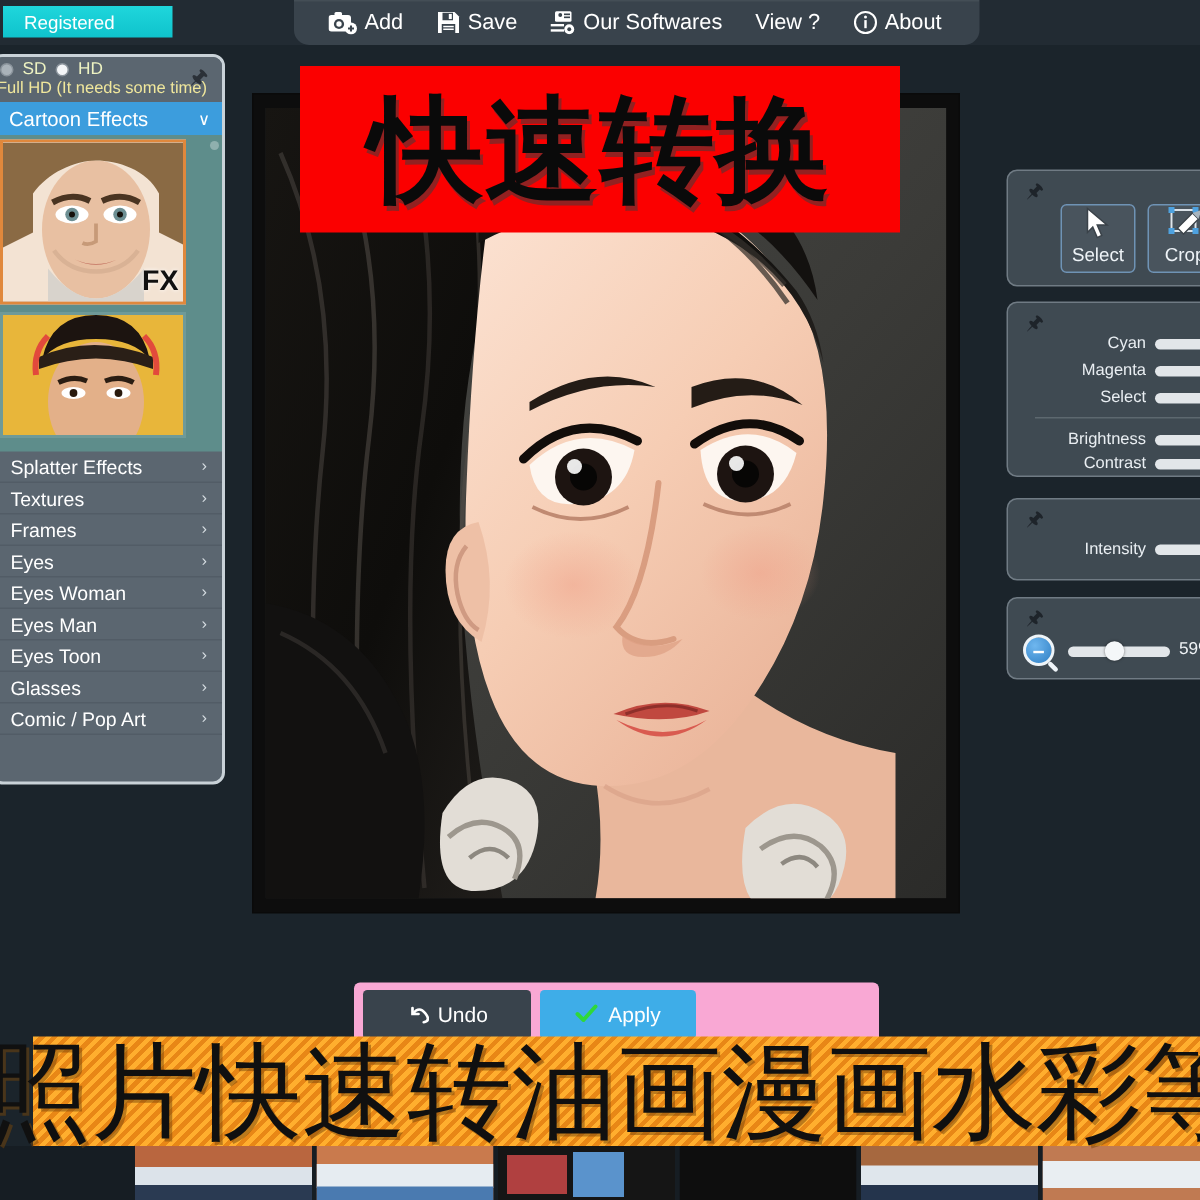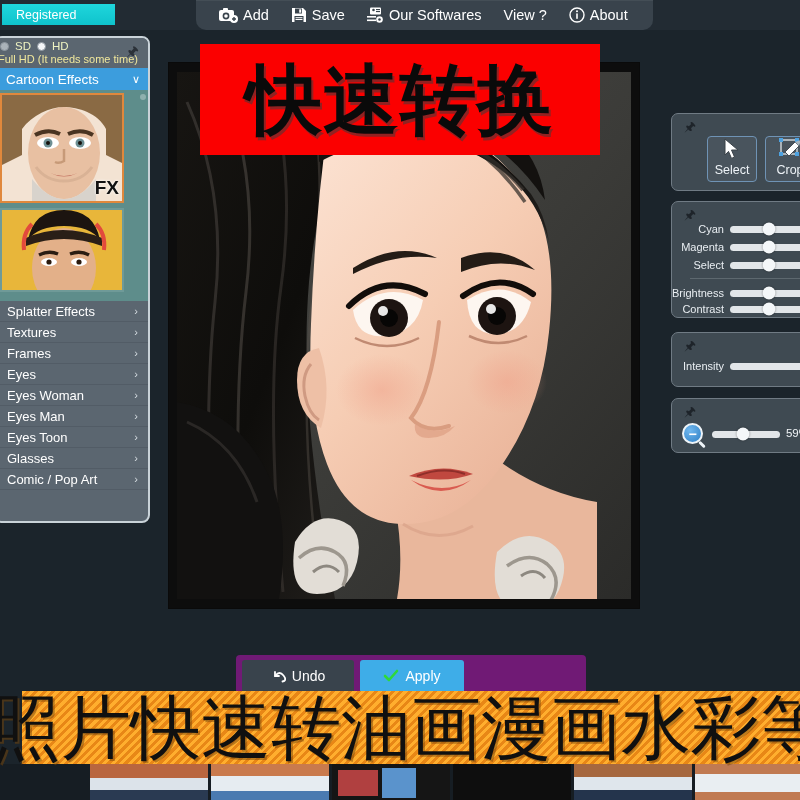--- a/index.html
+++ b/index.html
@@ -134,21 +134,21 @@
     padding-bottom: 3px; cursor: pointer;
   }
   .tool-btn .tlabel { color: #eef3f7; font-size: 12.5px; }
   .tool-btn svg { margin-bottom: 2px; }
 
   #panel-color { left: 671px; top: 201px; width: 145px; height: 117px; }
   .slider-row {
     position: absolute; display: flex; align-items: center; height: 14px;
   }
   .slider-lab {
-    width: 58px; text-align: right; color: #e9eef2; font-size: 11px; padding-right: 6px;
+    width: 58px; text-align: right; color: #e9eef2; font-size: 11px; padding-right: 6px; margin-left: 40px;
   }
   .track {
     position: relative; width: 78px; height: 7px;
     background: #e2e6e9; border-radius: 4px;
   }
   .knob {
     position: absolute; top: 50%; width: 13px; height: 13px;
     background: #f4f7f9; border-radius: 50%;
     transform: translate(-50%,-50%);
     box-shadow: 0 0 2px rgba(0,0,0,.5);
@@ -168,21 +168,21 @@
   .zoom-ico:after {
     content:""; position:absolute; right:-5px; bottom:-4px;
     width: 8px; height: 3px; background:#eef4f8; transform: rotate(45deg); border-radius:2px;
   }
   .zoom-pct { position:absolute; right: 6px; top: 28px; color: #f0f4f7; font-size: 11.5px; }
 
   
   .actionbar {
     position: absolute; left: 236px; top: 655px;
     width: 350px; height: 42px;
-    background: #701a75; border-radius: 4px;
+    background: #f9a8d4; border-radius: 4px;
     display: flex; align-items: center; padding: 4px 6px; gap: 6px;
   }
   .act-btn {
     height: 33px; background: #39434c; border-radius: 3px;
     display:flex; align-items:center; justify-content:center; gap:6px;
     color:#fff; font-size:14px; cursor:pointer; padding: 0 14px;
   }
   .act-btn.apply { background: #3eade8; }
 
   

